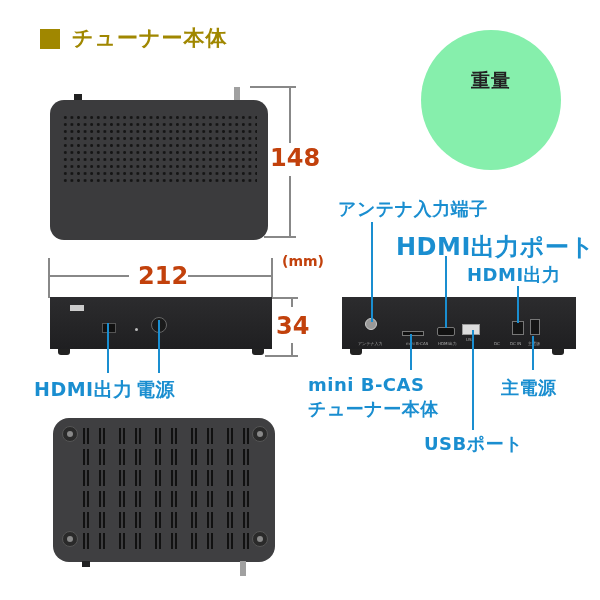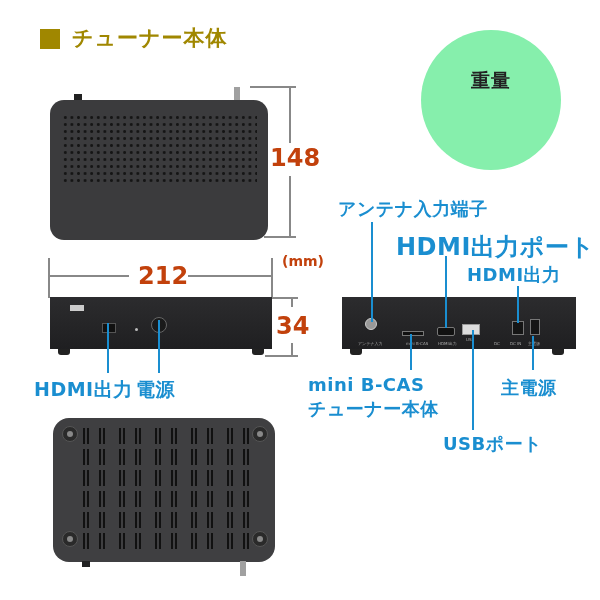--- a/index.html
+++ b/index.html
@@ -119,21 +119,21 @@
 <div class="abs leader" style="left:445px;top:256px;height:72px;"></div>
 <div class="abs callout" style="left:467px;top:263px;font-size:18px;">HDMI出力</div>
 <div class="abs leader" style="left:517px;top:286px;height:37px;"></div>
 
 <div class="abs leader" style="left:410px;top:334px;height:36px;"></div>
 <div class="abs callout" style="left:308px;top:373px;font-size:18px;line-height:24px;">
   <div>mini B-CAS</div>
   <div>チューナー本体</div>
 </div>
 <div class="abs leader" style="left:472px;top:330px;height:100px;"></div>
-<div class="abs callout" style="left:424px;top:432px;font-size:18px;margin-left:19px;">USBポート</div>
+<div class="abs callout" style="left:424px;top:432px;font-size:18px;">USBポート</div>
 <div class="abs leader" style="left:532px;top:336px;height:34px;"></div>
 <div class="abs callout" style="left:501px;top:376px;font-size:18px;">主電源</div>
 
 <div class="abs bottom-view" id="bottom">
   <div class="rubber" style="left:9px;top:8px;"></div>
   <div class="rubber" style="left:199px;top:8px;"></div>
   <div class="rubber" style="left:9px;top:113px;"></div>
   <div class="rubber" style="left:199px;top:113px;"></div>
 <div class="slot-col" style="left: 30px; top: 10px;"></div>
     <div class="slot-col" style="left: 46px; top: 10px;"></div>

